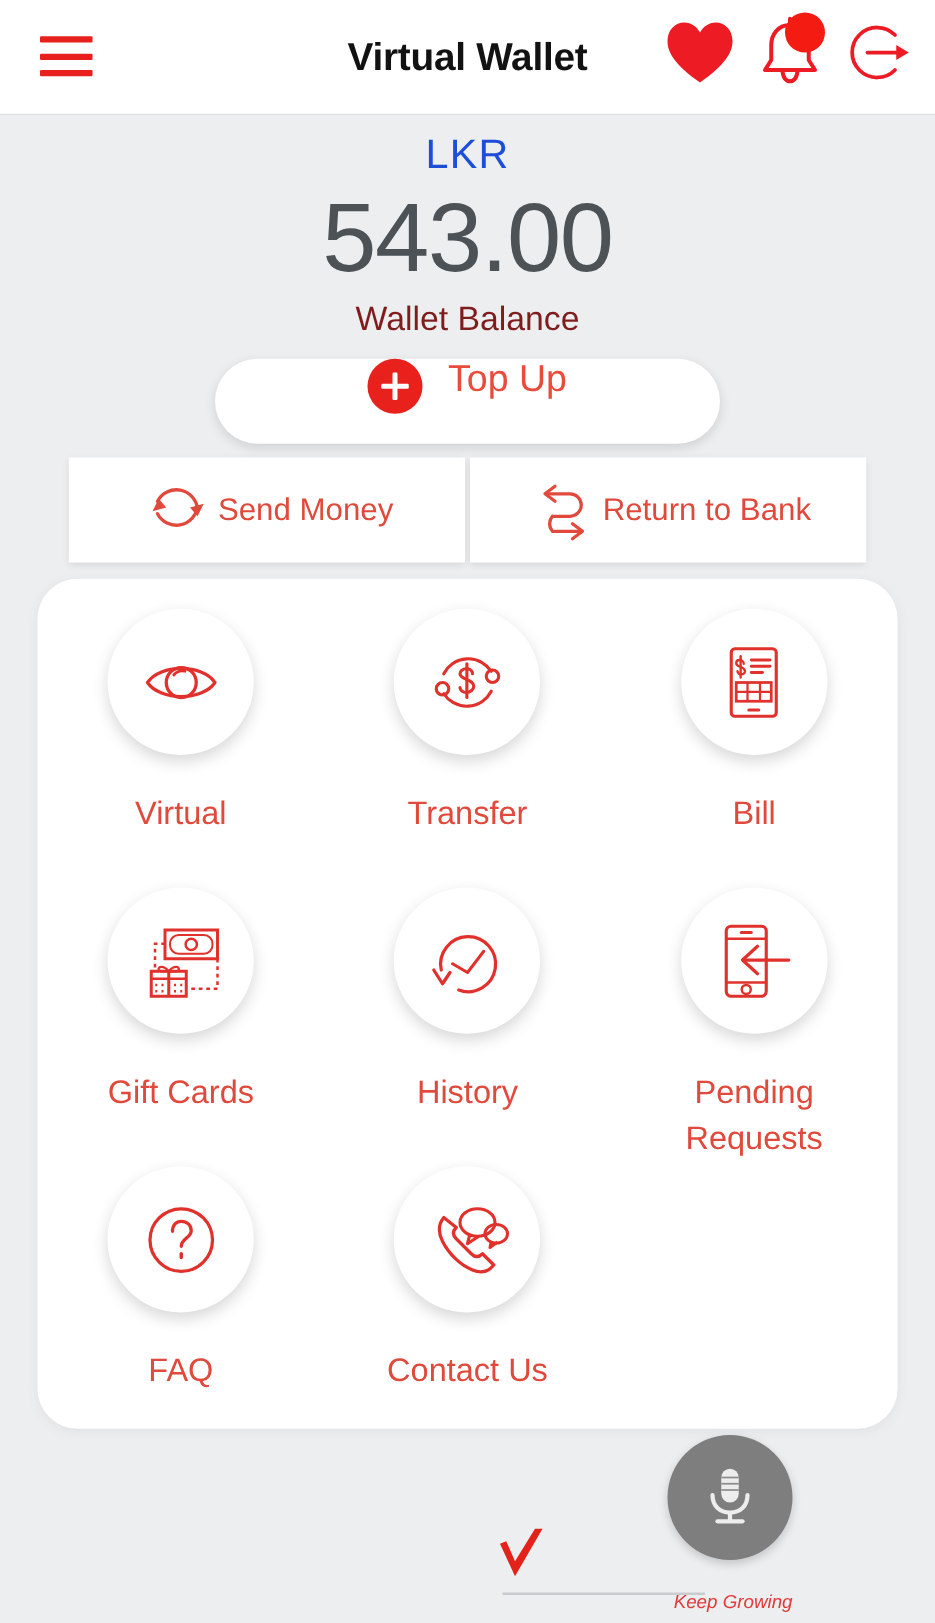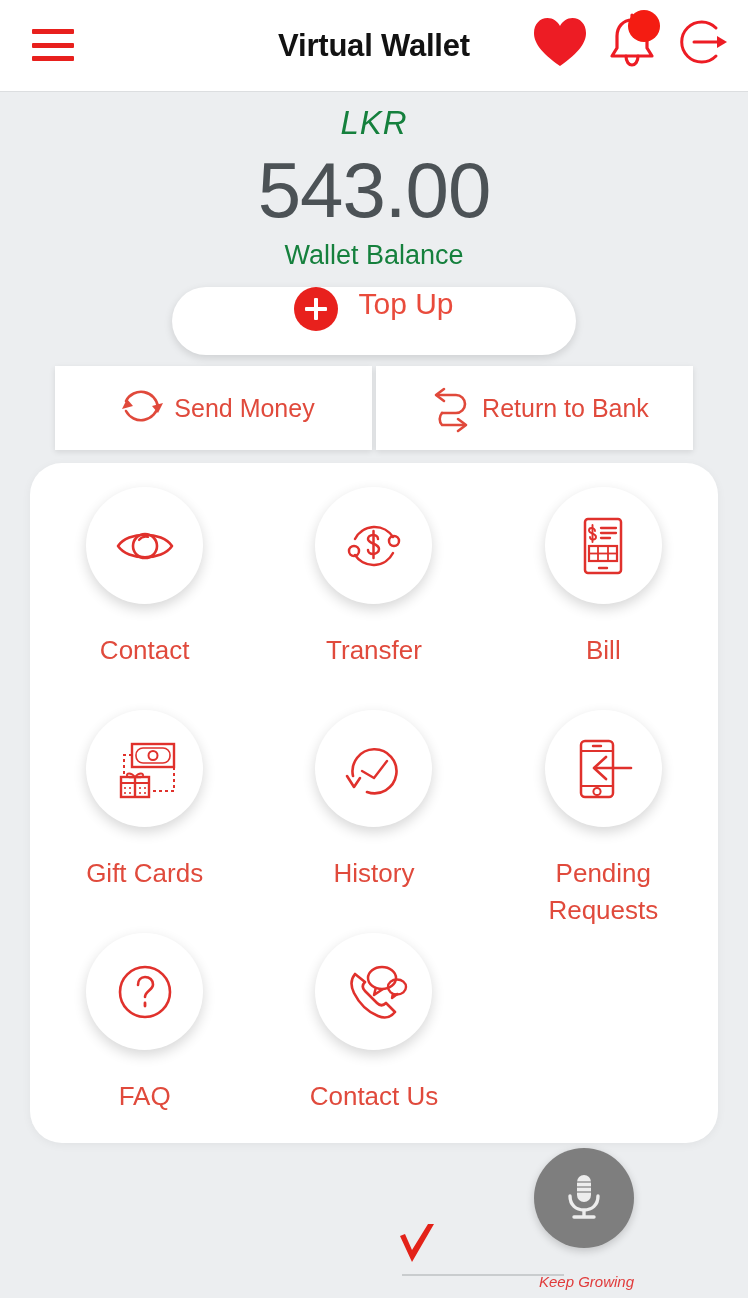--- a/index.html
+++ b/index.html
@@ -52,29 +52,29 @@
     width: 32px; height: 32px; border-radius: 50%;
     background: #f41c12;
   }
 
   
   .balance-block {
     position: absolute; top: 95px; left: 0; width: 748px;
     text-align: center;
   }
   .cur {
-    font-size: 33px; color: #15803d; letter-spacing: 1px;
-    line-height: 44px; padding-top: 6px; font-style: italic;
+    font-size: 33px; color: #1d4ed8; letter-spacing: 1px;
+    line-height: 44px; padding-top: 6px;
   }
   .amount {
     font-size: 78px; color: #4c5256; font-weight: 300;
     line-height: 90px; letter-spacing: -1px;
   }
   .bal-label {
-    font-size: 27px; color: #15803d; line-height: 40px;
+    font-size: 27px; color: #7f1d1d; line-height: 40px;
   }
 
   
   .topup {
     position: absolute; top: 287px; left: 172px;
     width: 404px; height: 68px;
     background: #ffffff;
     border-radius: 34px;
     box-shadow: 0 3px 9px rgba(0,0,0,0.13);
     display: flex; align-items: flex-start; justify-content: center;
@@ -249,21 +249,21 @@
     <div class="grid">
 
       <div class="grid-item">
         <div class="icon-circle">
           <svg width="70" height="70" viewBox="0 0 70 70">
             <path d="M8 35 C18 20 52 20 62 35 C52 50 18 50 8 35 Z" fill="none" stroke="#e0312c" stroke-width="2.6" stroke-linejoin="round"></path>
             <circle cx="35" cy="35" r="12" fill="none" stroke="#e0312c" stroke-width="2.6"></circle>
             <path d="M29 29 A9 9 0 0 1 38 26" fill="none" stroke="#e0312c" stroke-width="2.2" stroke-linecap="round"></path>
           </svg>
         </div>
-        <div class="grid-label">Contact</div>
+        <div class="grid-label">Virtual</div>
       </div>
 
       <div class="grid-item">
         <div class="icon-circle">
           <svg width="70" height="70" viewBox="0 0 70 70">
             <path d="M16 28 A22 22 0 0 1 54 26" fill="none" stroke="#e0312c" stroke-width="2.5" stroke-linecap="round"></path>
             <path d="M54 42 A22 22 0 0 1 16 44" fill="none" stroke="#e0312c" stroke-width="2.5" stroke-linecap="round"></path>
             <circle cx="55" cy="30" r="5" fill="none" stroke="#e0312c" stroke-width="2.5"></circle>
             <circle cx="15" cy="40" r="5" fill="none" stroke="#e0312c" stroke-width="2.5"></circle>
             <path d="M39 28 C39 25 36 24 34 24 C31 24 29 26 29 28 C29 33 40 32 40 38 C40 41 37 43 34 43 C31 43 29 41 29 39" fill="none" stroke="#e0312c" stroke-width="2.5" stroke-linecap="round"></path>

